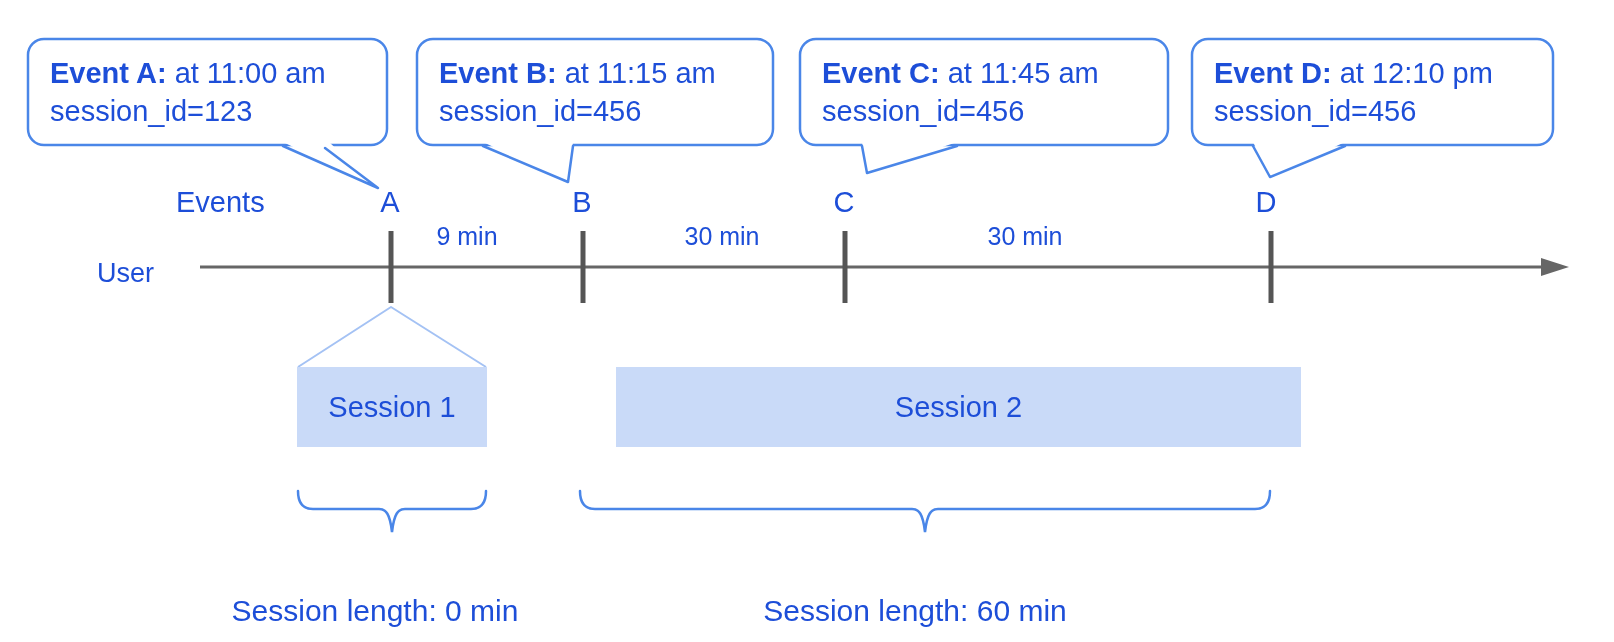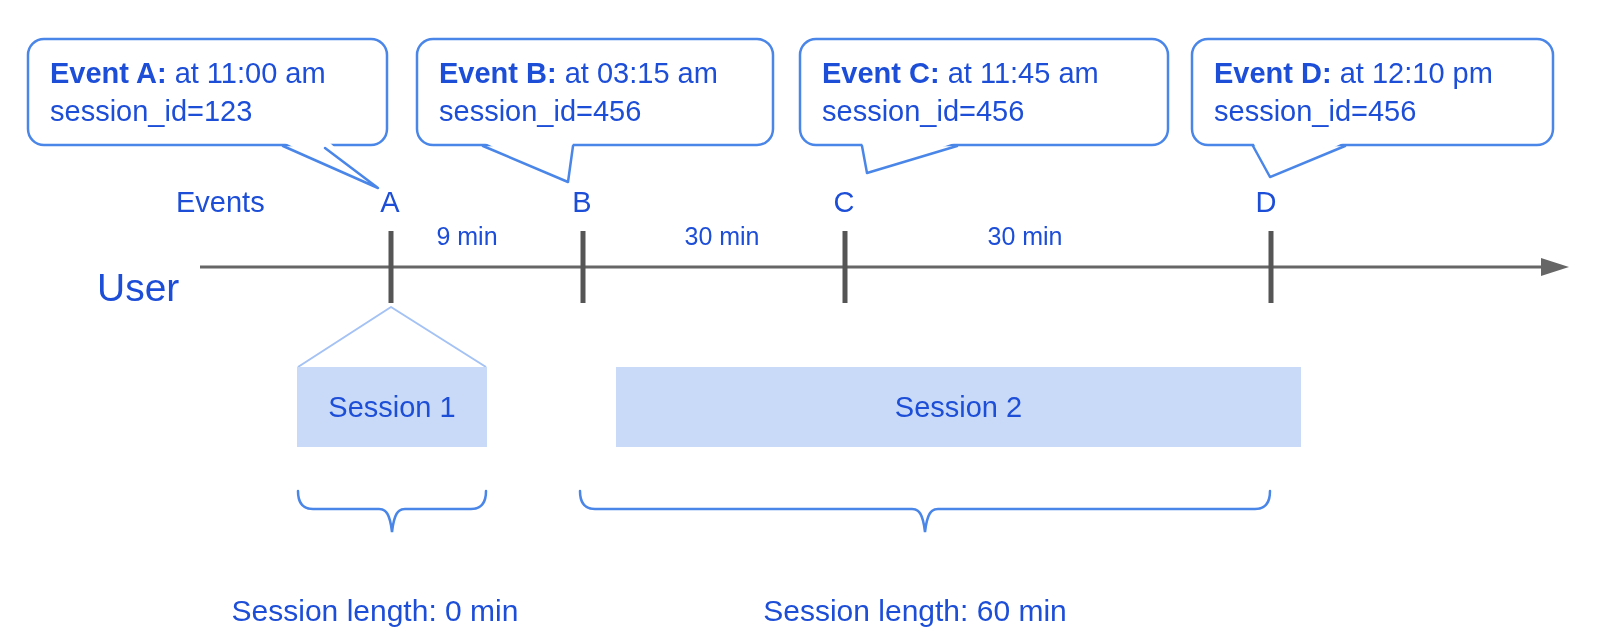--- a/index.html
+++ b/index.html
@@ -4,21 +4,21 @@
 <style>
   html,body { margin:0; padding:0; background:#fff; }
   .canvas {
     position:relative; width:1614px; height:642px; background:#ffffff;
     font-family:"Liberation Sans", sans-serif; color:#1d4ed8; overflow:hidden;
   }
   .layer-svg { position:absolute; left:0; top:0; z-index:1; }
   .txt { position:absolute; z-index:2; white-space:nowrap; }
   .bubble-text { font-size:29px; line-height:38px; }
   .bubble-text .bold { font-weight:bold; }
-  .axis-user { font-size:39px;margin-top:8px; }
+  .axis-user { font-size:27px; }
   .axis-events { font-size:29px; }
   .ev-letter { font-size:29px; transform:translateX(-50%); }
   .interval { font-size:25px; transform:translateX(-50%); }
   .session-box {
     position:absolute; z-index:2; height:80px; background:#c9daf8;
     display:flex; align-items:center; justify-content:center; font-size:29px;
   }
   .length-label { font-size:30px; transform:translateX(-50%);margin-top:21px; }
 </style>
 </head>
@@ -62,21 +62,21 @@
 
     <path d="M 298 491 C 298 501 301 509 313 509 L 379 509 C 386 509 390 514 392 532 C 394 514 398 509 405 509 L 471 509 C 483 509 486 501 486 491" fill="none" stroke="#4a86e8" stroke-width="2.5" stroke-linecap="round"></path>
     <path d="M 580 491 C 580 501 583 509 595 509 L 912 509 C 919 509 923 514 925 532 C 927 514 931 509 938 509 L 1255 509 C 1267 509 1270 501 1270 491" fill="none" stroke="#4a86e8" stroke-width="2.5" stroke-linecap="round"></path>
   </svg>
 
   <div class="txt bubble-text" style="left:50px; top:54px;">
     <div><span class="bold">Event A:</span> <span>at 11:00 am</span></div>
     <div>session_id=123</div>
   </div>
   <div class="txt bubble-text" style="left:439px; top:54px;">
-    <div><span class="bold">Event B:</span> <span>at 03:15 am</span></div>
+    <div><span class="bold">Event B:</span> <span>at 11:15 am</span></div>
     <div>session_id=456</div>
   </div>
   <div class="txt bubble-text" style="left:822px; top:54px;">
     <div><span class="bold">Event C:</span> <span>at 11:45 am</span></div>
     <div>session_id=456</div>
   </div>
   <div class="txt bubble-text" style="left:1214px; top:54px;">
     <div><span class="bold">Event D:</span> <span>at 12:10 pm</span></div>
     <div>session_id=456</div>
   </div>

